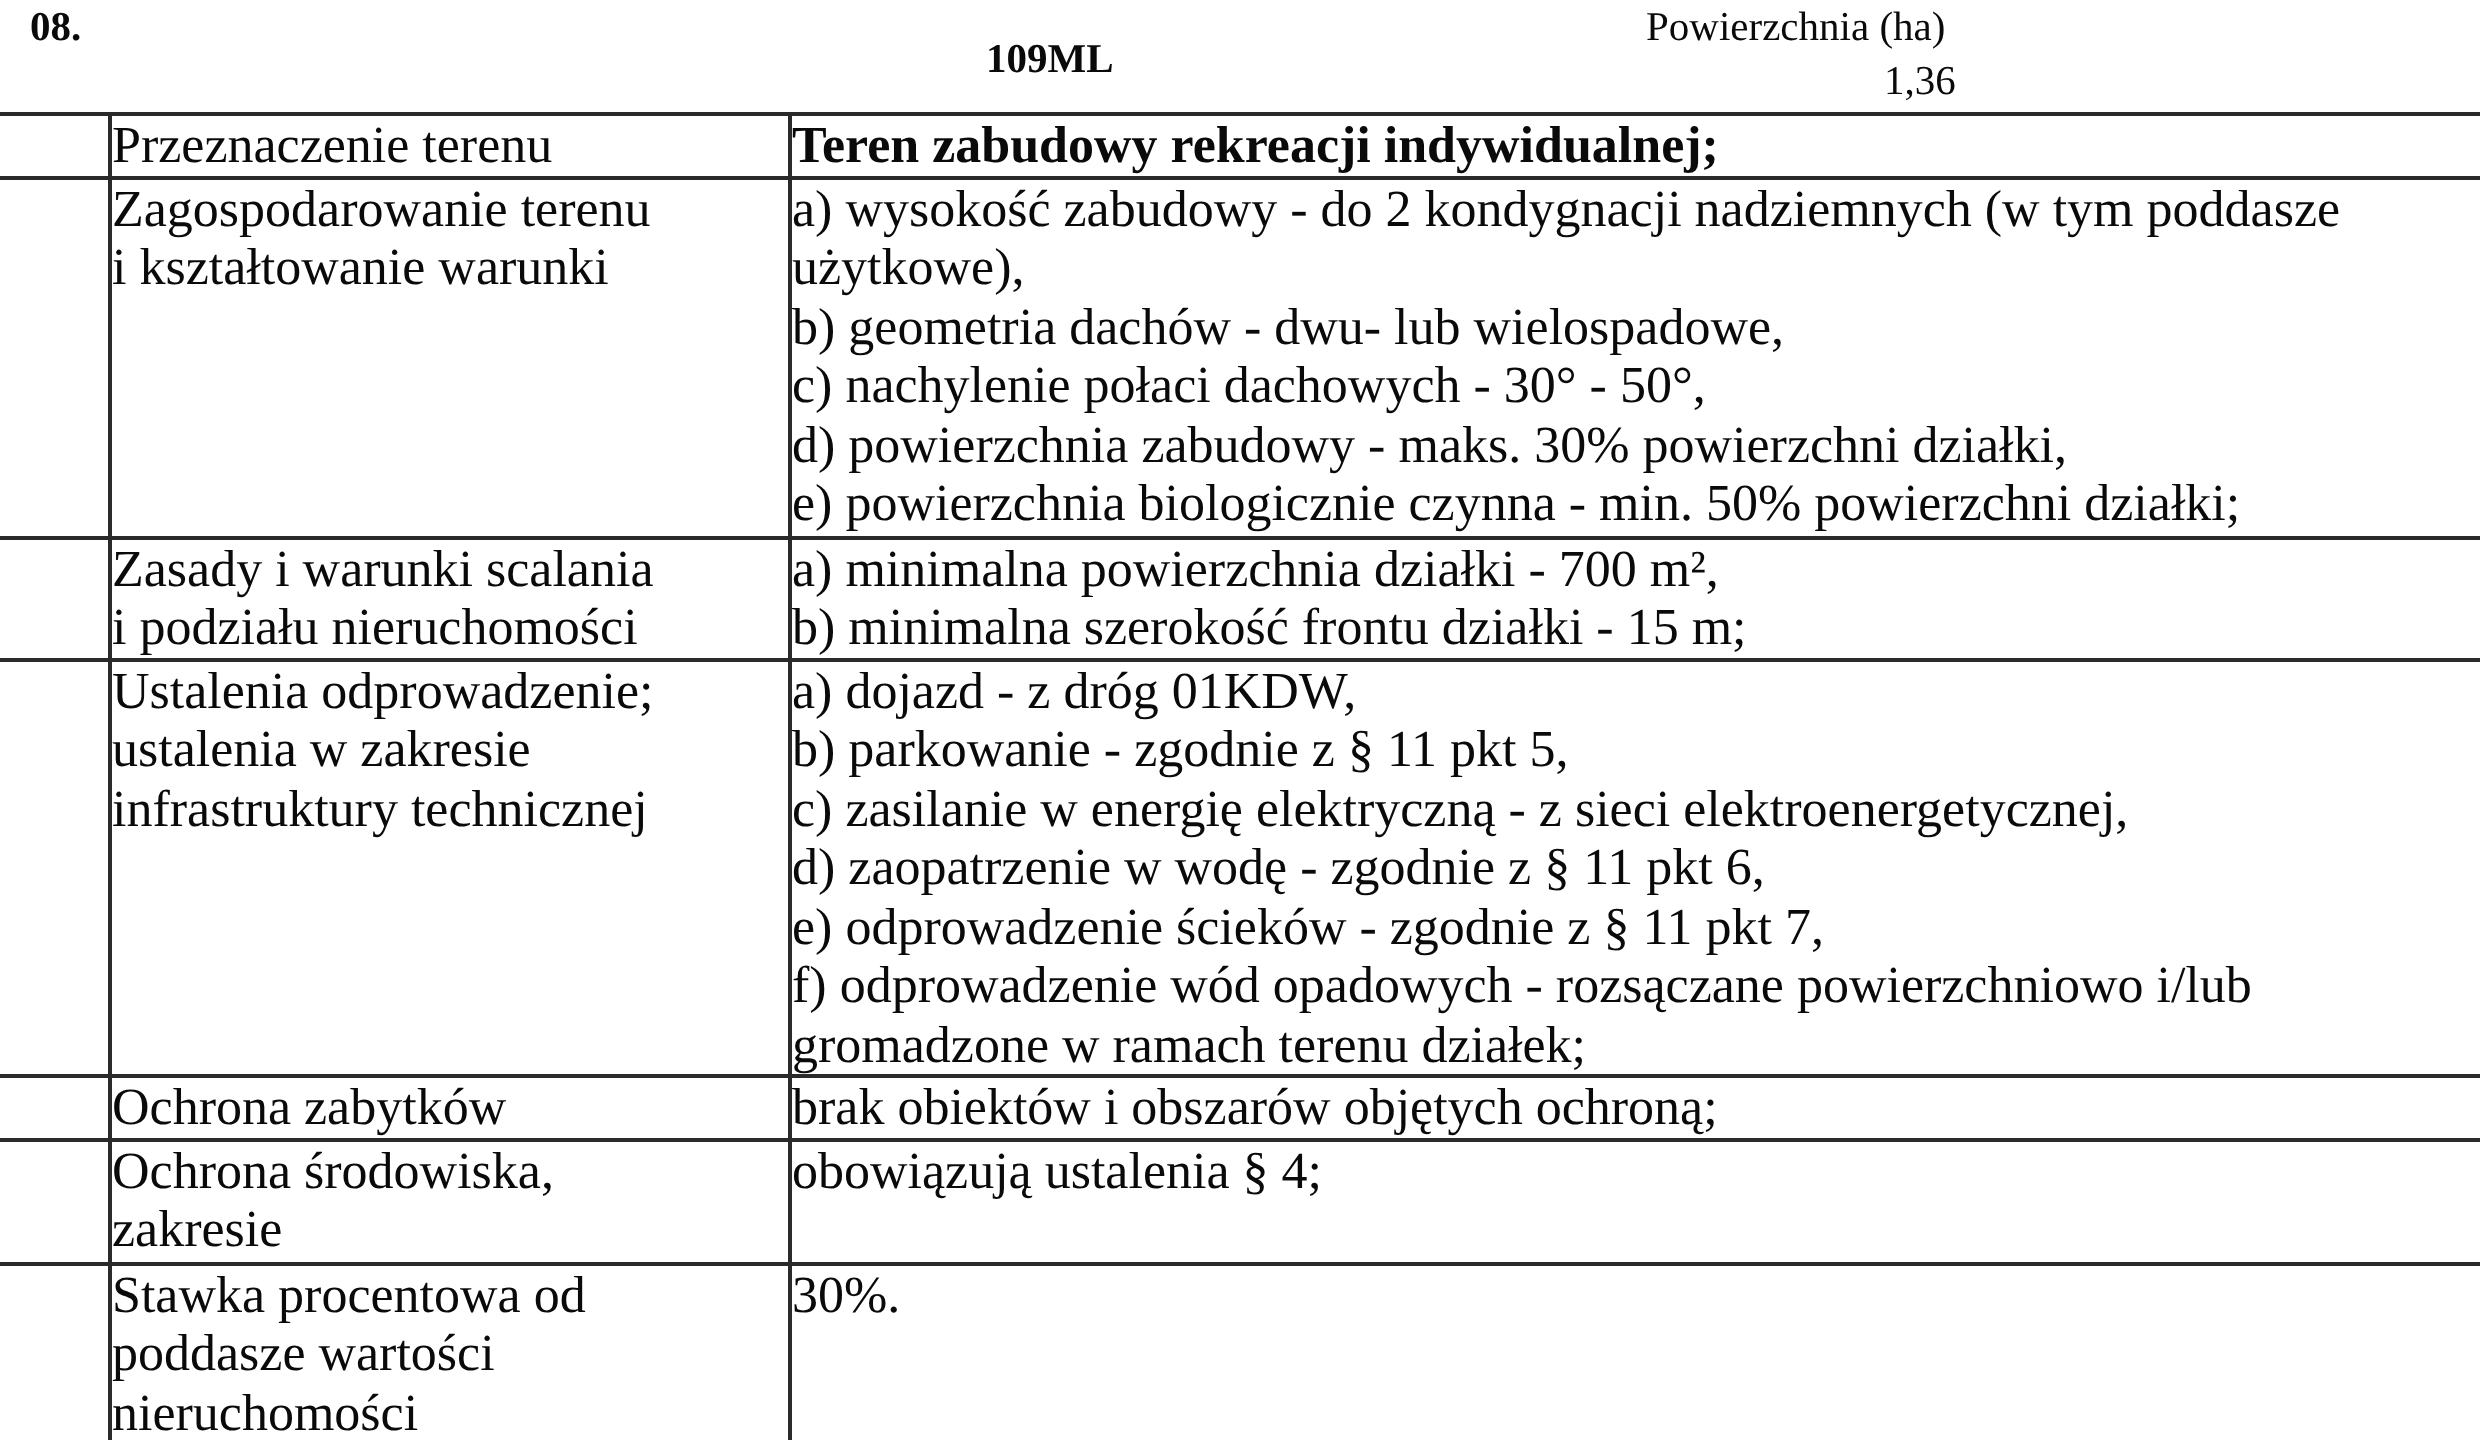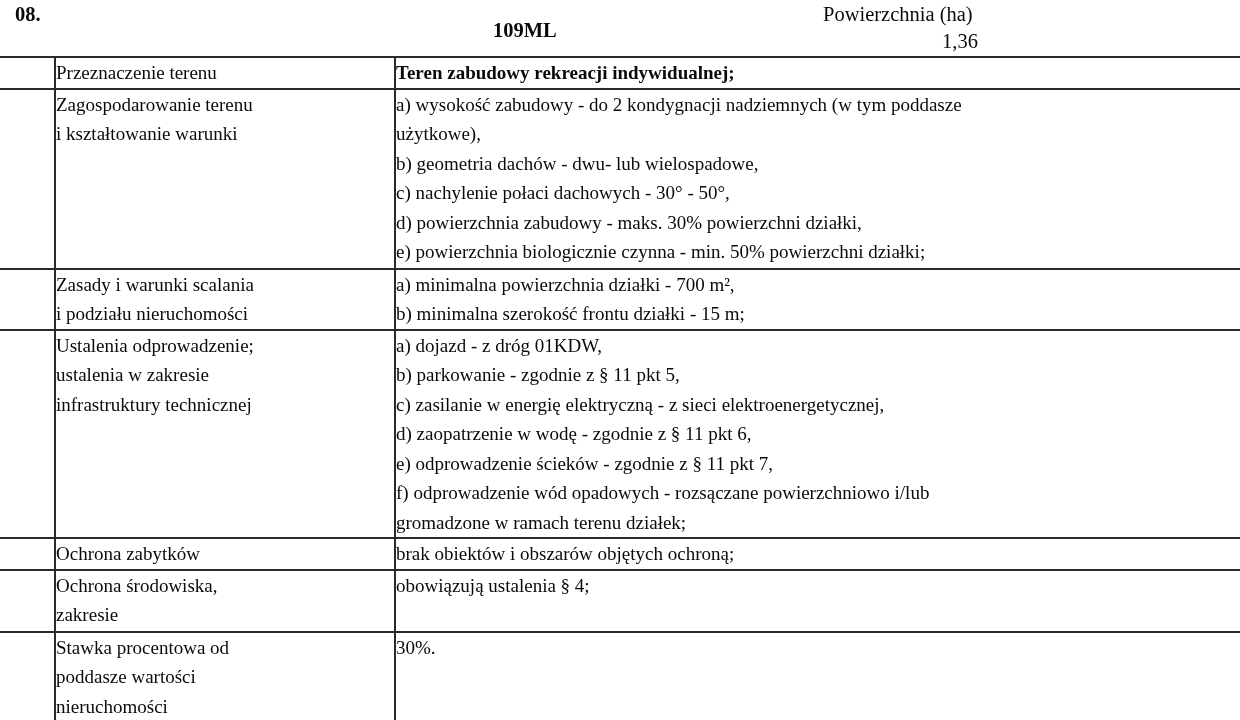--- a/index.html
+++ b/index.html
@@ -30,21 +30,21 @@
     border-collapse: collapse;
     table-layout: fixed;
     width: 1300px;
     border-top: 2px solid #1f1f1f;
     border-bottom: 4px solid #161616;
   }
   table.zone td {
     border: 2px solid #2a2a2a;
     border-bottom-color: #2a2a2a;
     vertical-align: top;
-    font-size: 19px;
+    font-size: 26px;
     line-height: 29.5px;
     padding: 0;
     overflow: hidden;
   }
   td.num { padding-left: 26px; }
   td.lab { padding-left: 13px; }
   td.con { padding-left: 9px; }
   td .line { white-space: pre; }
 </style>
 </head>

